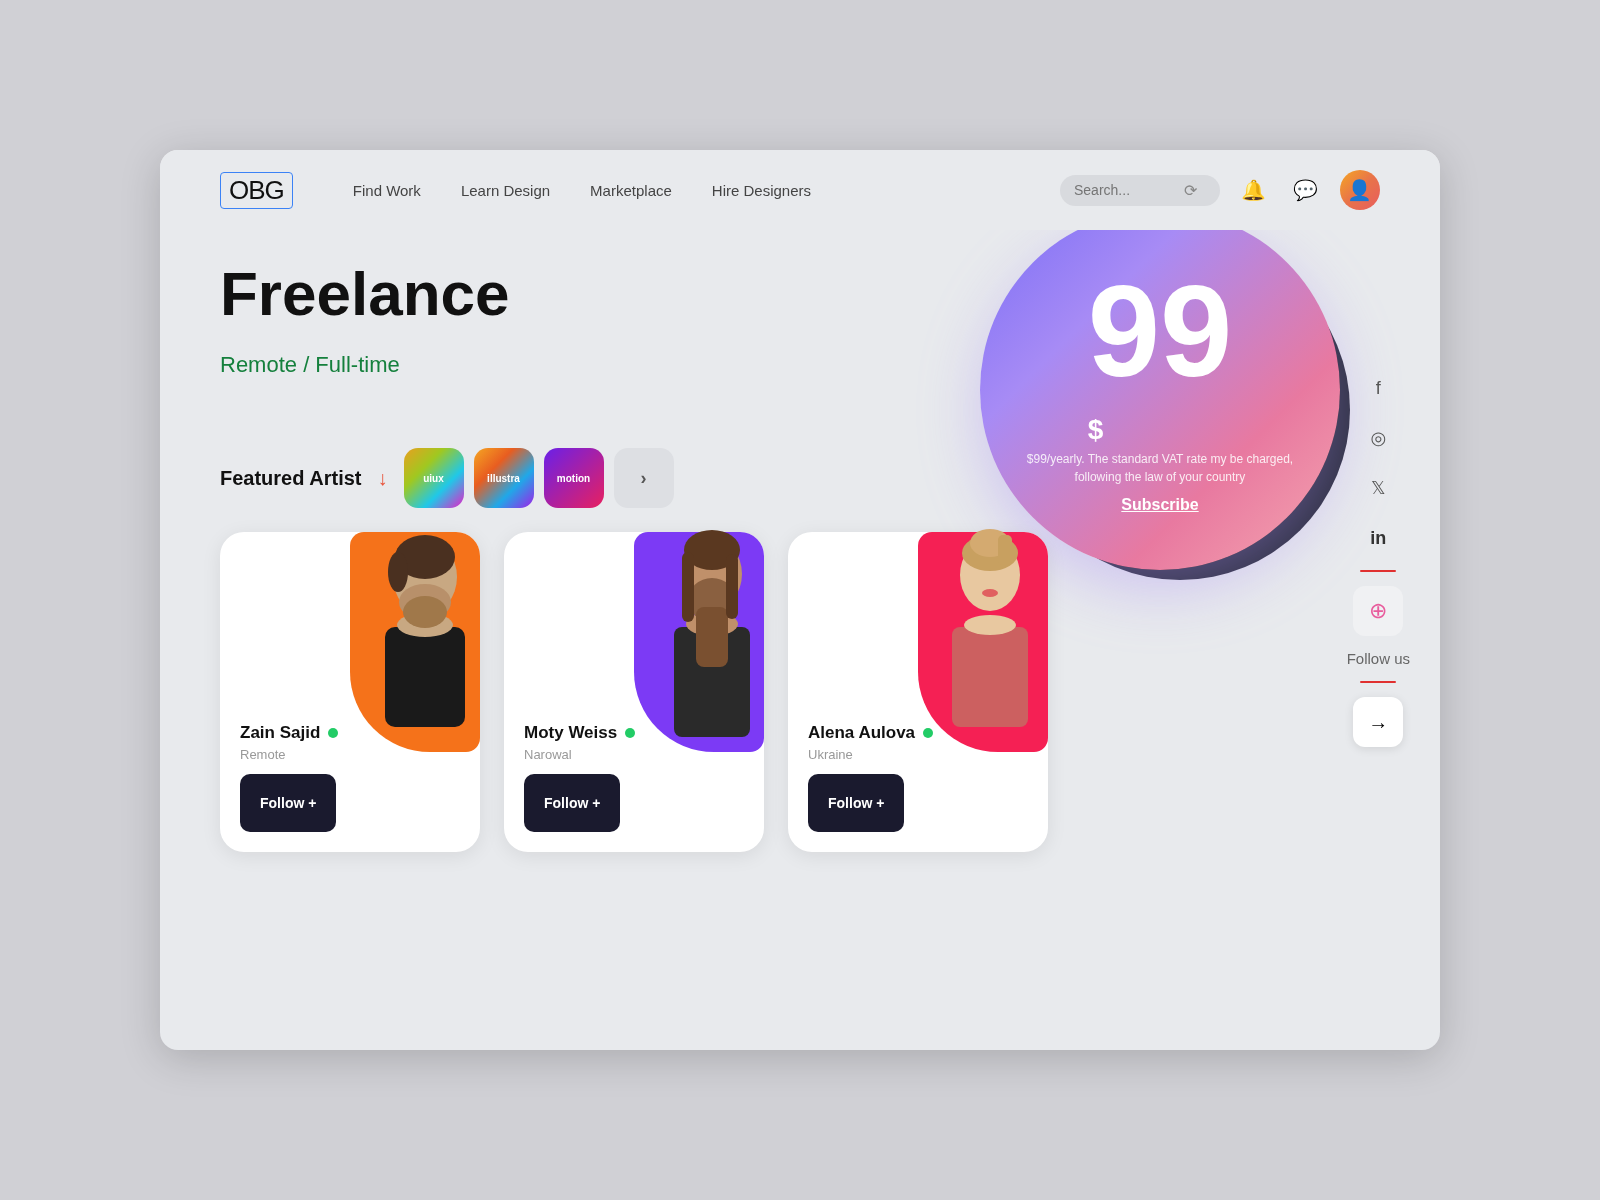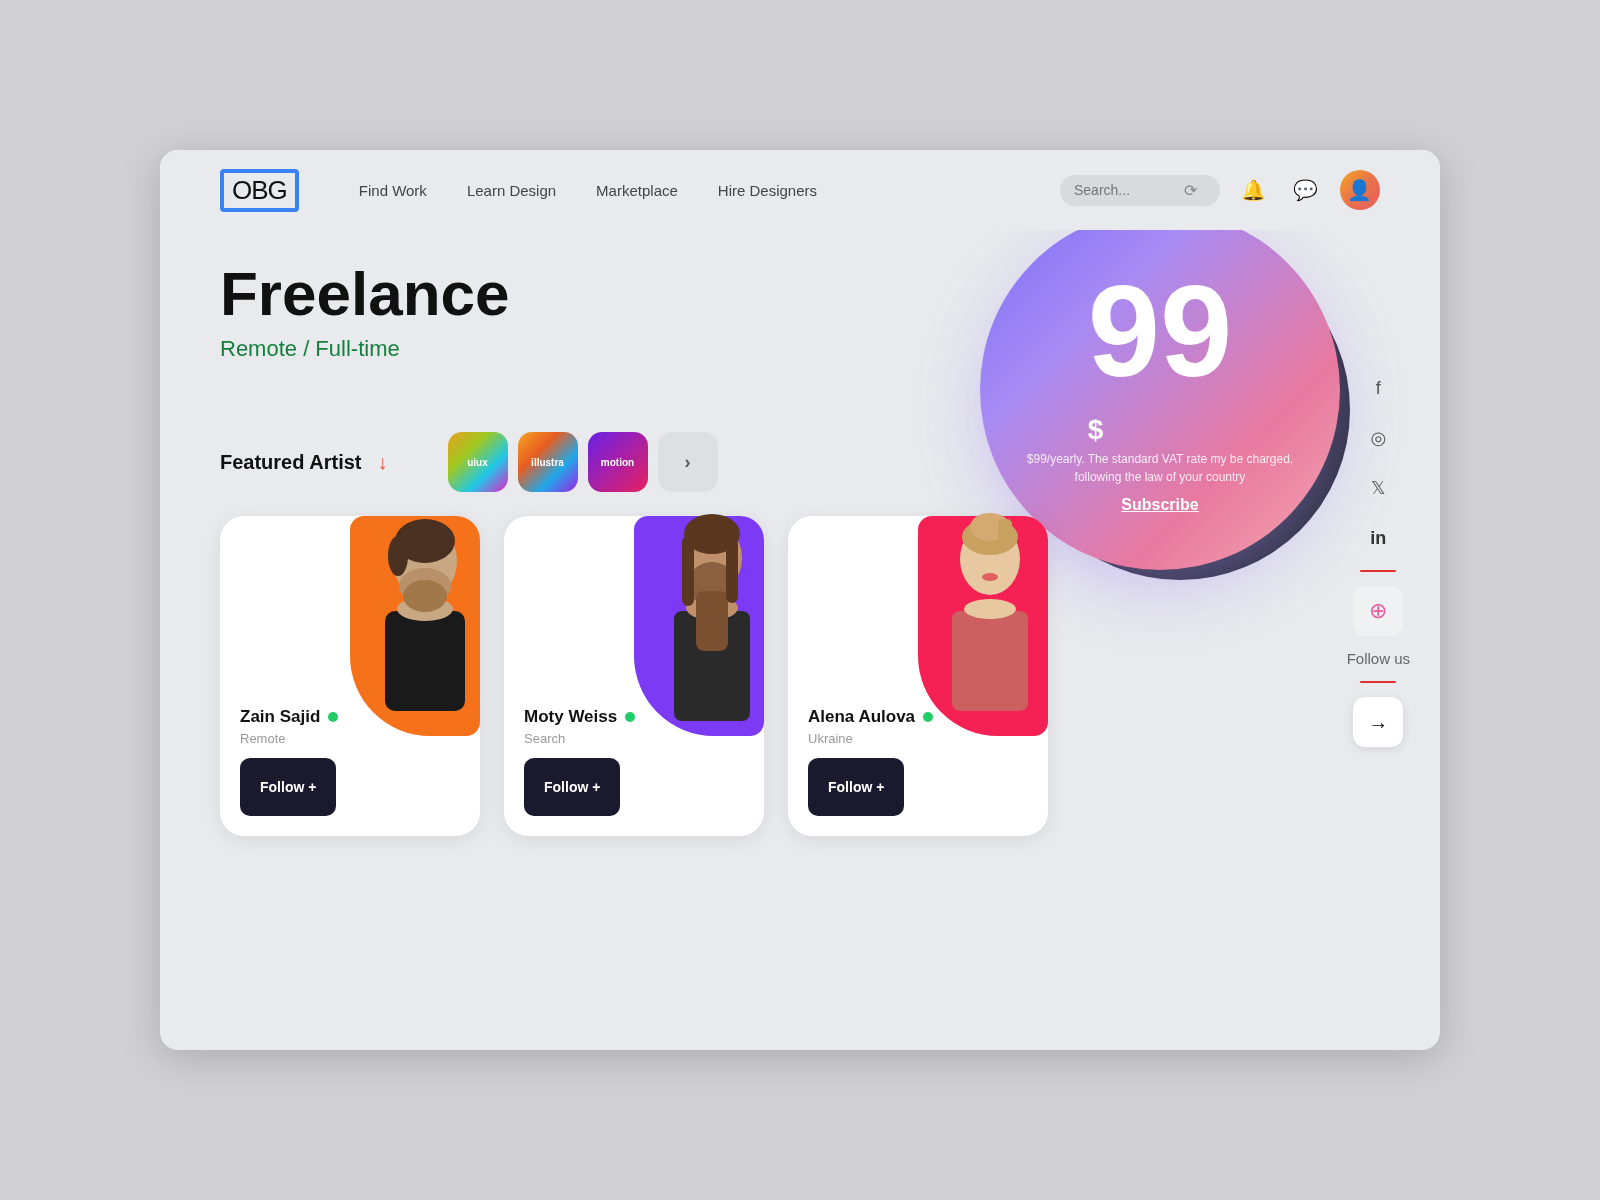--- a/index.html
+++ b/index.html
@@ -29,21 +29,21 @@
       background: #e8eaed;
       position: relative;
       z-index: 10;
     }
     .logo {
       font-size: 26px;
       font-weight: 900;
       color: #111;
       letter-spacing: -1px;
       margin-right: 60px;
-      border: 4px solid #3b82f6;
+      border: 1px solid #3b82f6;
       padding: 2px 8px;
       border-radius: 4px;
     }
     .logo span { font-weight: 400; }
     .nav-links {
       display: flex;
       gap: 40px;
       flex: 1;
     }
     .nav-link {
@@ -111,21 +111,21 @@
     
     .hero-left {
       flex: 1;
       padding-top: 30px;
     }
     .hero-title {
       font-size: 62px;
       font-weight: 900;
       color: #111;
       line-height: 1.1;
-      margin-bottom: 8px;
+      margin-bottom: 24px;
     }
     .hero-subtitle {
       font-size: 22px;
       color: #15803d;
       font-weight: 400;
       margin-bottom: 50px;
     }
 
     
     .price-widget {
@@ -220,21 +220,20 @@
       display: flex;
       align-items: center;
       justify-content: center;
       font-size: 10px;
       font-weight: 700;
       color: white;
       cursor: pointer;
     }
     .pill-uiux {
       background: linear-gradient(135deg, #e8a020, #a0c820, #20c8e8, #e820c8);
-      margin-left: 44px;
     }
     .pill-illustra {
       background: linear-gradient(135deg, #f5a623, #e85d20, #20a8e8, #a020e8);
     }
     .pill-motion {
       background: linear-gradient(135deg, #6a20e8, #e82060);
     }
     .pill-more {
       background: #dddfe3;
       color: #555;
@@ -471,21 +470,21 @@
 
           <ellipse cx="98" cy="38" rx="28" ry="20" fill="#5a3820"></ellipse>
           <rect x="68" y="40" width="12" height="70" rx="6" fill="#5a3820"></rect>
           <rect x="112" y="42" width="12" height="65" rx="6" fill="#5a3820"></rect>
         </svg>
         <div class="card-info">
           <div class="card-name-row">
             <span class="card-name">Moty Weiss</span>
             <div class="online-dot"></div>
           </div>
-          <div class="card-location">Search</div>
+          <div class="card-location">Narowal</div>
           <button class="follow-btn">Follow +</button>
         </div>
       </div>
 
       <div class="artist-card" style="overflow:visible;">
         <div class="card-bg-shape card-bg-red"></div>
 
         <svg style="position:absolute;top:-15px;right:-5px;width:155px;height:240px;z-index:2;" viewBox="0 0 155 240">
           <ellipse cx="92" cy="58" rx="30" ry="36" fill="#e8c8a0"></ellipse>
           <rect x="54" y="110" width="76" height="100" rx="8" fill="#cc6060"></rect>

